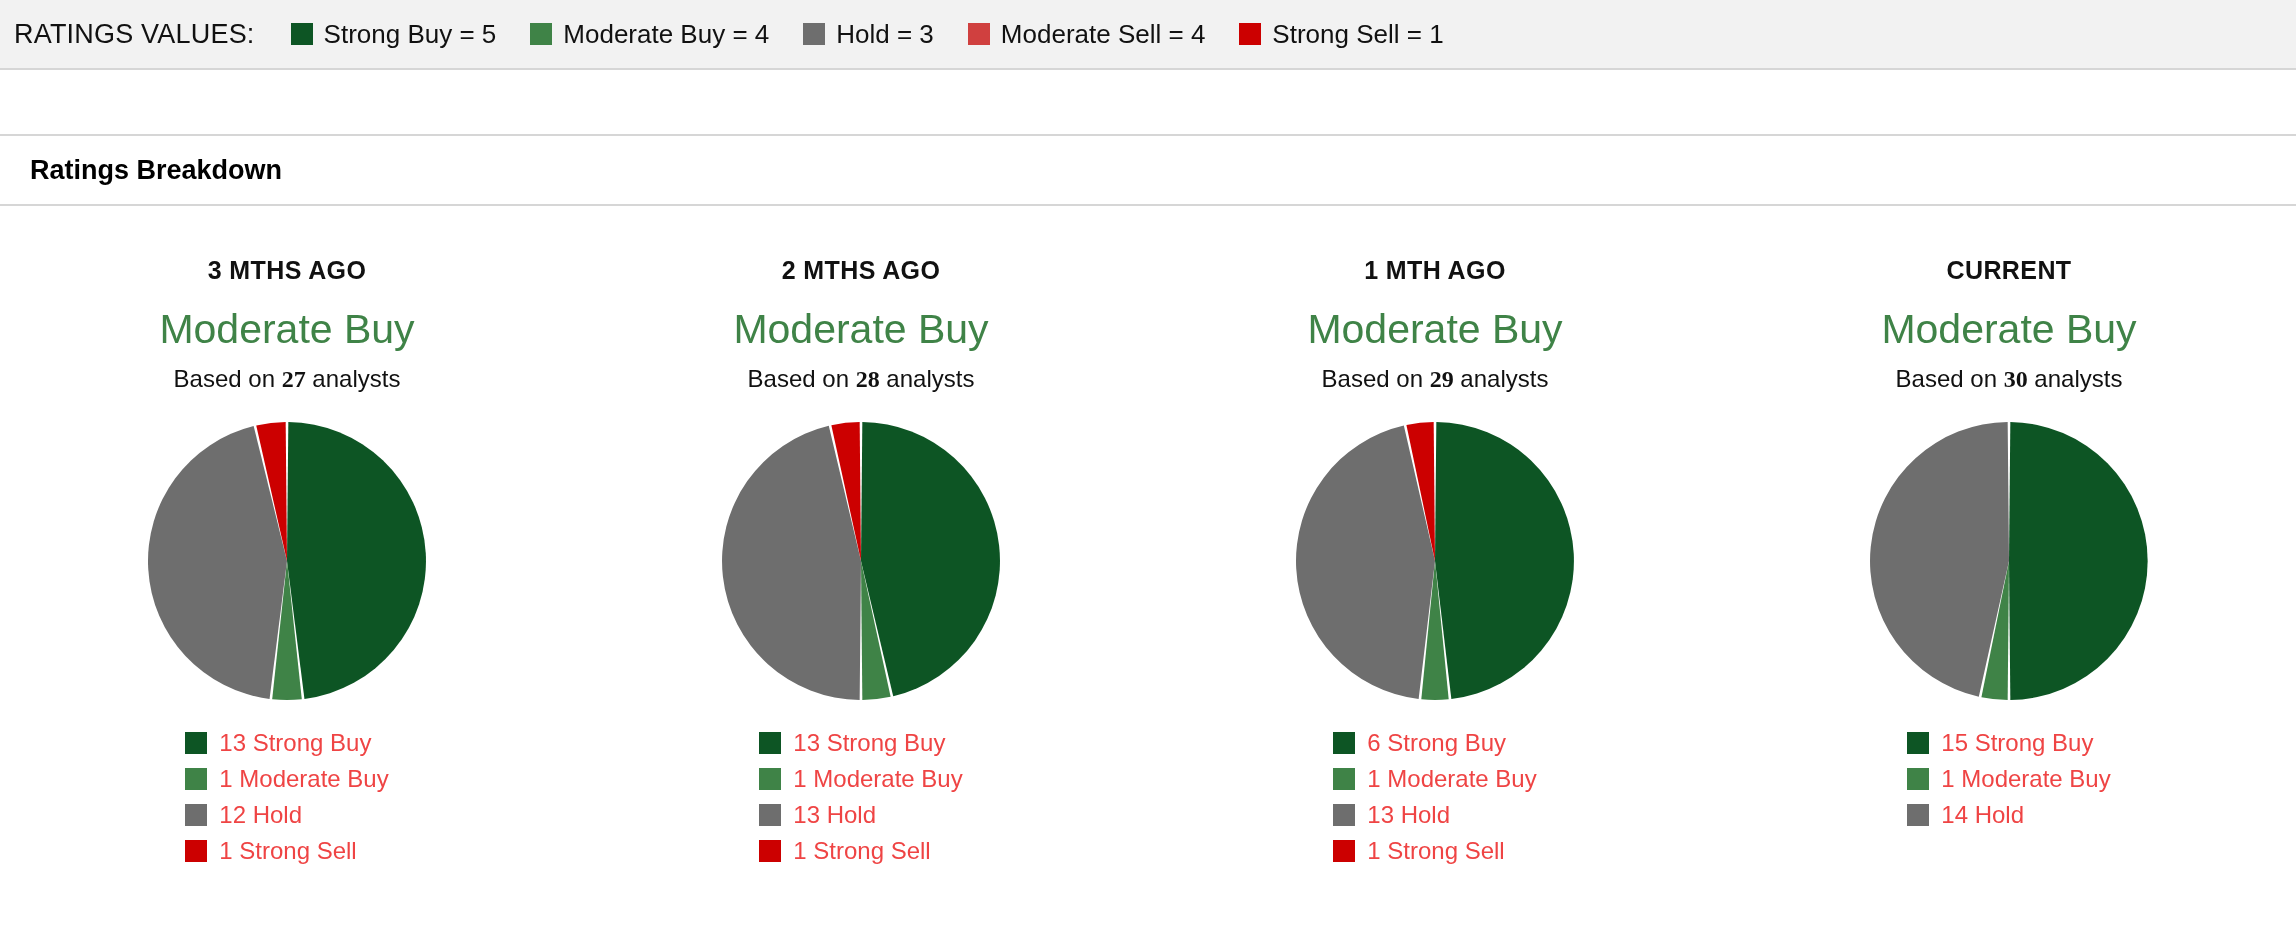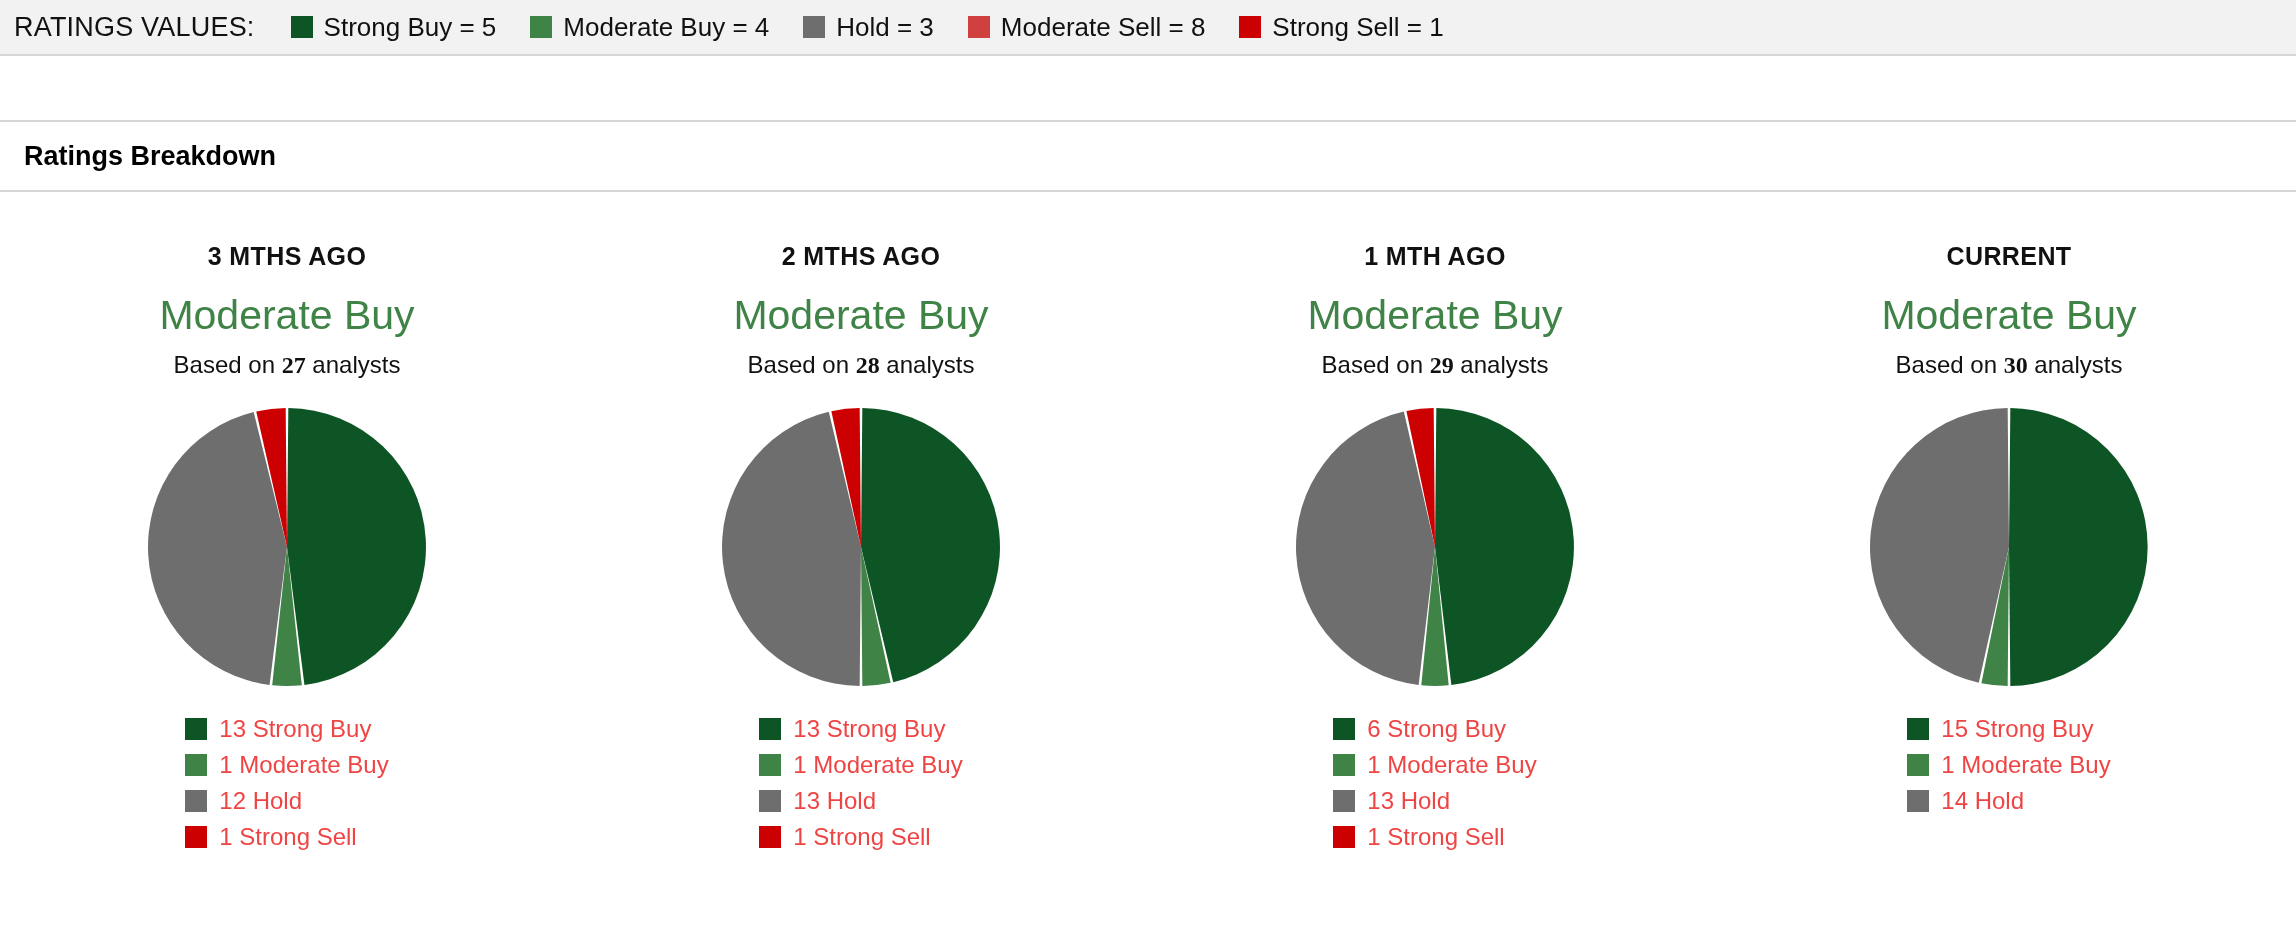--- a/index.html
+++ b/index.html
@@ -10,21 +10,21 @@
   body {
     width: 2296px;
     height: 930px;
     font-family: "Liberation Sans", sans-serif;
     color: #111111;
     overflow: hidden;
   }
 
   
   .ratings-values-bar {
-    height: 56px;
+    height: 70px;
     background: #f2f2f2;
     border-bottom: 2px solid #d6d6d6;
     display: flex;
     align-items: center;
     padding-left: 14px;
     box-sizing: border-box;
   }
   .rv-title {
     font-size: 27px;
     letter-spacing: 0.2px;
@@ -58,21 +58,21 @@
     height: 64px;
     background: #ffffff;
     border-bottom: 2px solid #d6d6d6;
   }
 
   
   .section-header {
     height: 70px;
     display: flex;
     align-items: center;
-    padding-left: 24px;
+    padding-left: 30px;
     box-sizing: border-box;
     border-bottom: 2px solid #d6d6d6;
     background: #ffffff;
   }
   .section-header h2 {
     margin: 0;
     font-size: 27px;
     font-weight: bold;
     color: #000000;
   }
@@ -159,21 +159,21 @@
       <div class="rv-item">
         <span class="rv-swatch" style="background: rgb(63, 131, 71);"></span>
         <span class="rv-label">Moderate Buy = 4</span>
       </div>
       <div class="rv-item">
         <span class="rv-swatch" style="background: rgb(110, 110, 110);"></span>
         <span class="rv-label">Hold = 3</span>
       </div>
       <div class="rv-item">
         <span class="rv-swatch" style="background: rgb(208, 64, 63);"></span>
-        <span class="rv-label">Moderate Sell = 8</span>
+        <span class="rv-label">Moderate Sell = 4</span>
       </div>
       <div class="rv-item">
         <span class="rv-swatch" style="background: rgb(204, 0, 0);"></span>
         <span class="rv-label">Strong Sell = 1</span>
       </div>
     </div>
 </div>
 
 <div class="spacer-band"></div>
 

